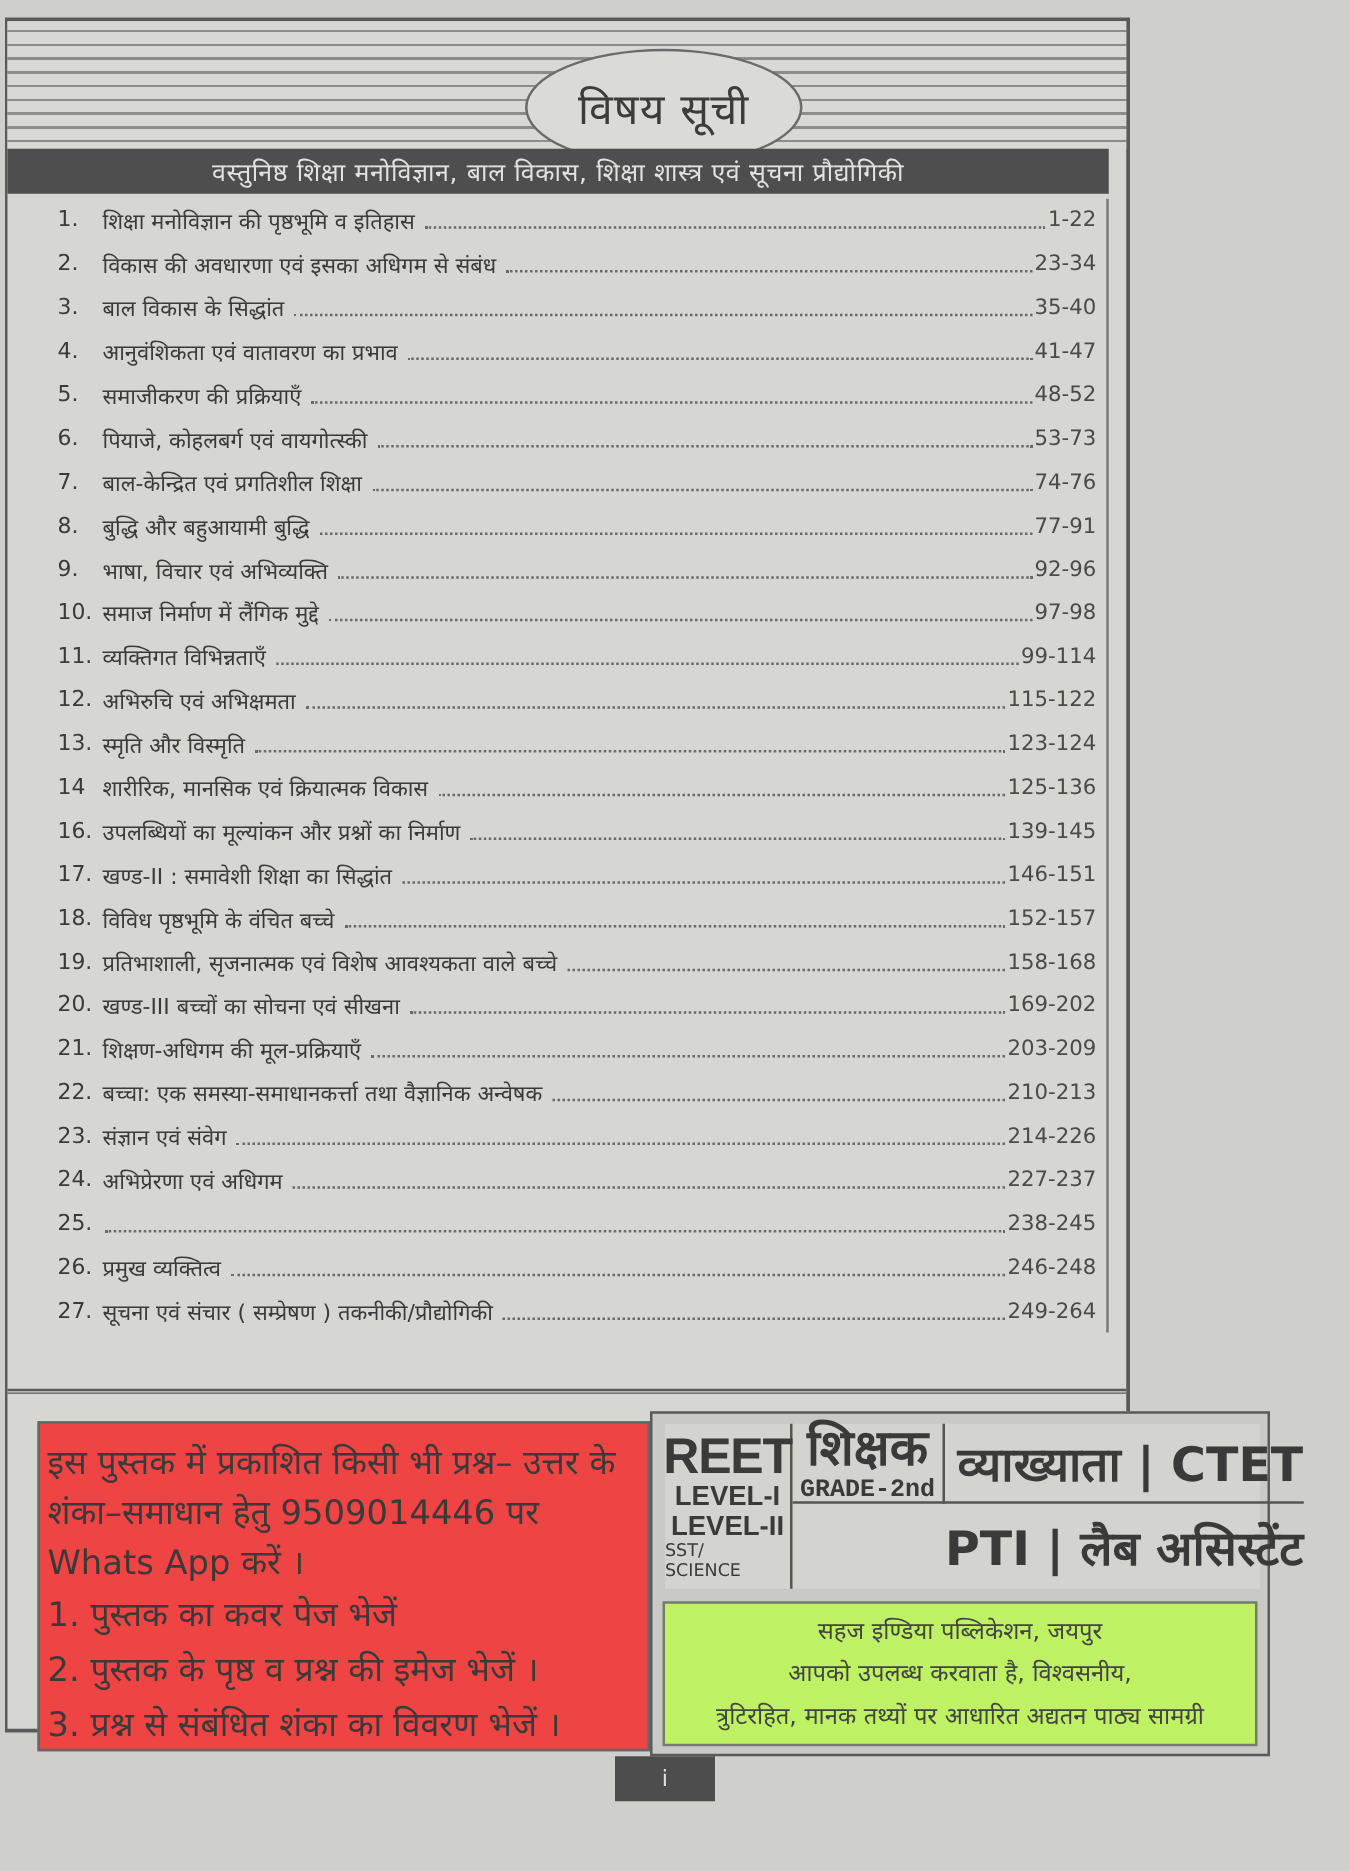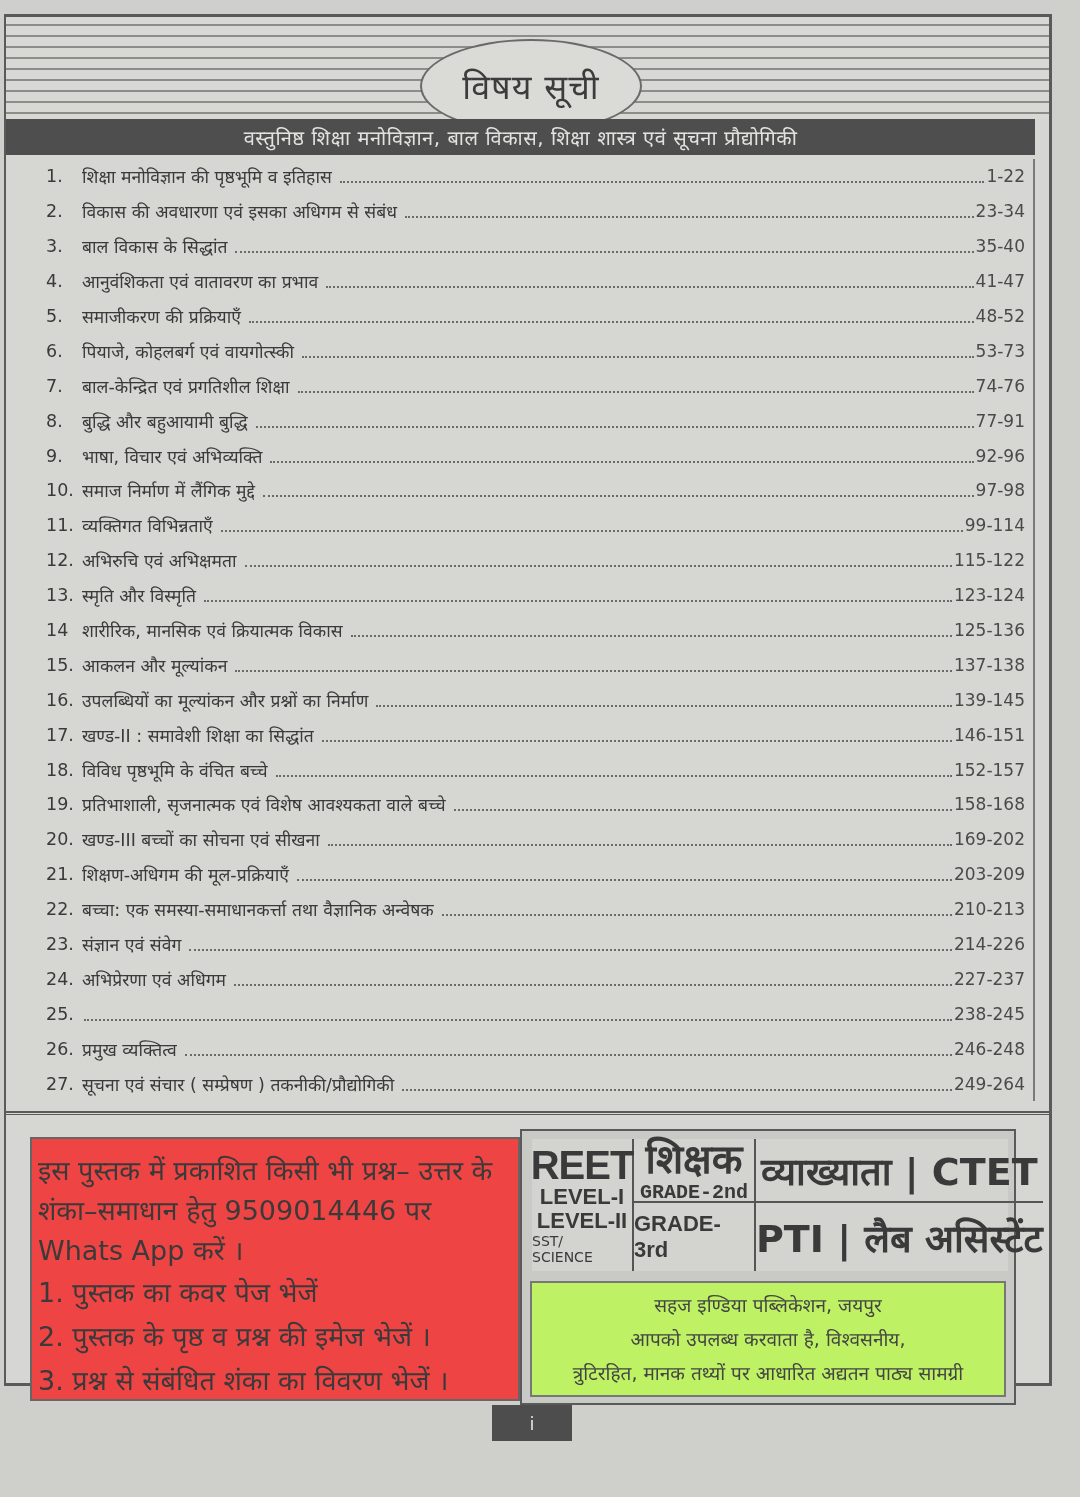--- a/index.html
+++ b/index.html
@@ -6,21 +6,21 @@
   html, body { width: 1080px; height: 1497px; overflow: hidden; }
   body {
     background: #cfcfcc;
     font-family: "DejaVu Sans", "Liberation Sans", sans-serif;
     color: #3a3a3a;
     position: relative;
   }
   .page-frame {
     position: absolute;
     left: 4px; top: 14px;
-    width: 1048px; height: 1372px;
+    width: 900px; height: 1372px;
     border: 3px solid #5a5a5a;
     border-left-width: 2px;
     background: #d6d6d3;
   }
   .header-band {
     position: absolute;
     left: 0; top: 0; right: 0; height: 102px;
     background:
       repeating-linear-gradient(to bottom,
         #d8d8d5 0px, #d8d8d5 7px,
@@ -132,21 +132,21 @@
   }
   .reet-cell { grid-row: 1 / 3; grid-column: 1; border-right: 2px solid #555; }
   .reet-main { font-family: "Liberation Sans", sans-serif; font-weight: bold; font-size: 40px; line-height: 40px; letter-spacing: -1px; }
   .reet-level { font-family: "Liberation Sans", sans-serif; font-weight: bold; font-size: 22px; line-height: 24px; }
   .reet-sub { font-size: 14px; align-self: flex-end; margin-right: 12px; }
   .shikshak-cell { grid-row: 1; grid-column: 2; border-right: 2px solid #555; border-bottom: 2px solid #555; }
   .shikshak-main { font-size: 40px; line-height: 44px; font-weight: bold; }
   .grade2 { font-family: Liberation Mono, monospace; font-weight: bold; font-size: 20px; }
   .grade3-cell { grid-row: 2; grid-column: 2; border-right: 2px solid #555; }
   .grade3 { font-family: "Liberation Sans", sans-serif; font-weight: bold; font-size: 22px; }
-  .vyakhyata-cell { grid-row: 1; grid-column: 3; border-bottom: 2px solid #555; flex-direction: row; }
+  .vyakhyata-cell { grid-row: 1; grid-column: 3; border-bottom: 2px solid #555; flex-direction: row; justify-content: flex-end; }
   .big-exam { font-size: 38px; font-weight: bold; white-space: nowrap; }
   .pti-cell { grid-row: 2; grid-column: 3; flex-direction: row; }
   .publisher-box {
     position: absolute;
     left: 8px; top: 150px;
     width: 476px; height: 116px;
     border: 2px solid #777;
     background: #bef264;
     display: flex; flex-direction: column; align-items: center; justify-content: center;
   }
@@ -257,26 +257,20 @@
         <span class="toc-num">13.</span>
         <span class="toc-title">स्मृति और विस्मृति</span>
         <span class="toc-dots"></span>
         <span class="toc-pages">123-124</span>
       </div>
       <div class="toc-row">
         <span class="toc-num">14</span>
         <span class="toc-title">शारीरिक, मानसिक एवं क्रियात्मक विकास</span>
         <span class="toc-dots"></span>
         <span class="toc-pages">125-136</span>
-      </div>
-      <div class="toc-row">
-        <span class="toc-num">15.</span>
-        <span class="toc-title">आकलन और मूल्यांकन</span>
-        <span class="toc-dots"></span>
-        <span class="toc-pages">137-138</span>
       </div>
       <div class="toc-row">
         <span class="toc-num">16.</span>
         <span class="toc-title">उपलब्धियों का मूल्यांकन और प्रश्नों का निर्माण</span>
         <span class="toc-dots"></span>
         <span class="toc-pages">139-145</span>
       </div>
       <div class="toc-row">
         <span class="toc-num">17.</span>
         <span class="toc-title">खण्ड-II : समावेशी शिक्षा का सिद्धांत</span>
@@ -360,23 +354,20 @@
       <div class="exam-cell reet-cell">
         <span class="reet-main">REET</span>
         <span class="reet-level">LEVEL-I</span>
         <span class="reet-level">LEVEL-II</span>
         <span class="reet-sub">SST/ SCIENCE</span>
       </div>
       <div class="exam-cell shikshak-cell">
         <span class="shikshak-main">शिक्षक</span>
         <span class="grade2">GRADE-2nd</span>
       </div>
-      <div class="exam-cell grade3-cell">
-        <span class="grade3">GRADE-3rd</span>
-      </div>
       <div class="exam-cell vyakhyata-cell">
         <span class="big-exam">व्याख्याता | CTET</span>
       </div>
       <div class="exam-cell pti-cell">
         <span class="big-exam">PTI | लैब असिस्टेंट</span>
       </div>
     </div>
     <div class="publisher-box">
       <span>सहज इण्डिया पब्लिकेशन, जयपुर</span>
       <span>आपको उपलब्ध करवाता है, विश्वसनीय,</span>

